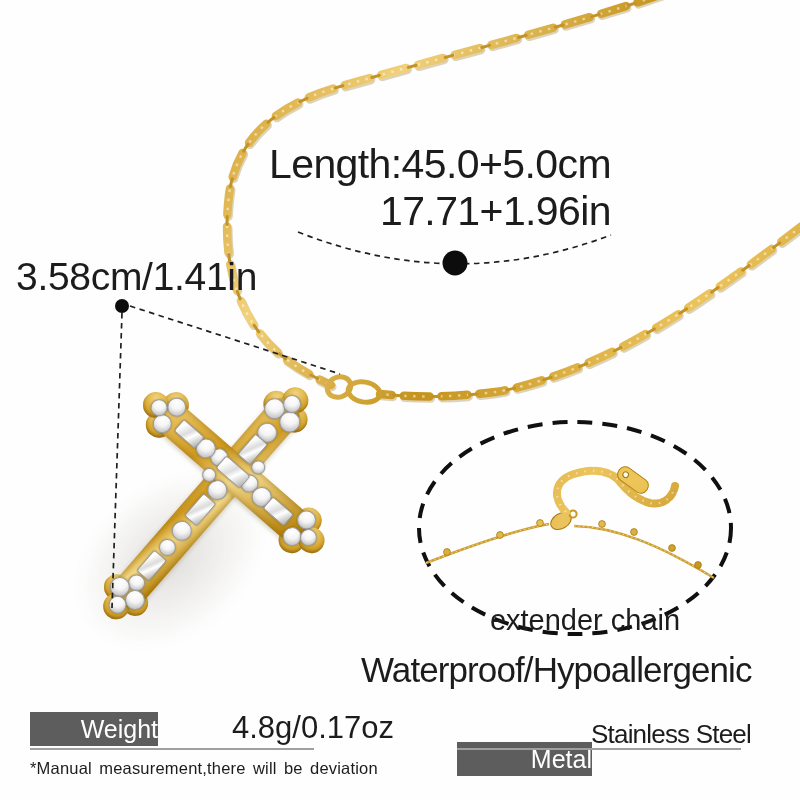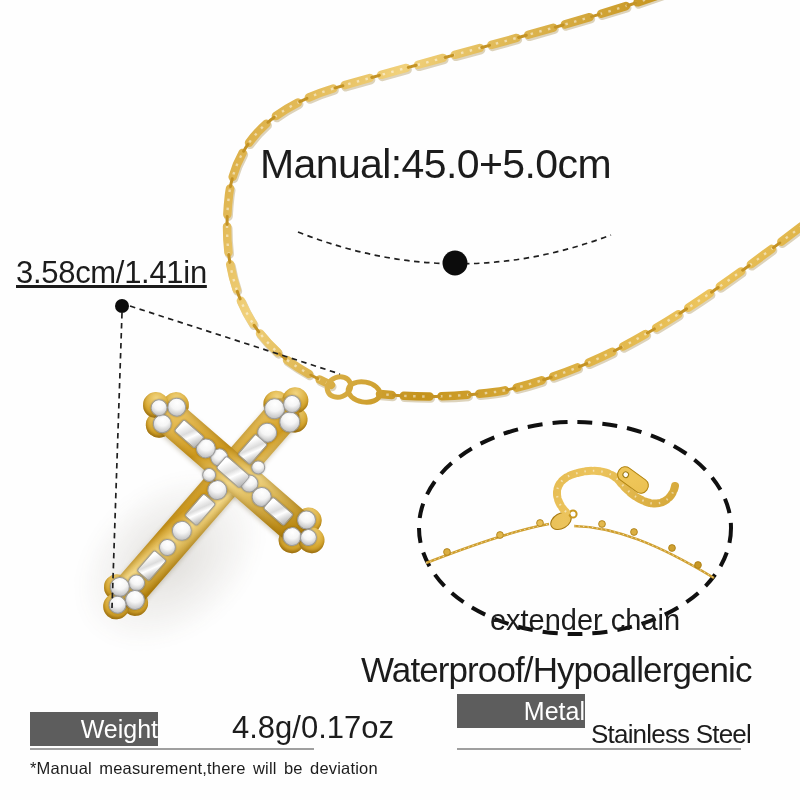--- a/index.html
+++ b/index.html
@@ -5,21 +5,21 @@
   html,body{margin:0;padding:0;background:#fff;}
   #stage{
     position:relative;width:800px;height:800px;overflow:hidden;
     background:#fefefe;color:#1c1c1c;
     font-family:"Liberation Sans","DejaVu Sans",sans-serif;
   }
   .abs{position:absolute;}
 
   
   .length-block{right:189px;top:141px;text-align:right;font-size:41px;line-height:47px;letter-spacing:-0.6px;z-index:4;}
-  .pendant-size{left:16px;top:255px;font-size:31px;letter-spacing:-0.3px;z-index:4;text-decoration:underline;}
+  .pendant-size{left:16px;top:255px;font-size:39px;letter-spacing:-0.3px;z-index:4;}
   .extender-label{left:585px;top:584px;transform:translateX(-50%);font-size:29px;z-index:4;white-space:nowrap;margin-top:20px;}
   .sku{left:26px;top:643px;font-size:41px;letter-spacing:-1px;z-index:4;}
   .feature{left:361px;top:650px;font-size:35px;letter-spacing:-0.9px;z-index:4;white-space:nowrap;}
   .disclaimer{left:30px;top:759px;font-size:16.5px;letter-spacing:0.2px;word-spacing:2.5px;z-index:4;}
 
   .spec-box{width:128px;height:34px;background:#5d5d5d;color:#fff;display:flex;align-items:center;justify-content:flex-end;font-size:25px;z-index:4;}
   .spec-value{font-size:31px;z-index:4;white-space:nowrap;}
   .spec-underline{height:2px;background:#9f9f9f;z-index:4;}
 
   
@@ -170,36 +170,37 @@
       <path d="M 566,512 C 552,498 554,480 574,474 C 596,467 612,472 620,482 C 628,492 638,500 650,503 C 663,506 673,497 675,486" fill="none" stroke="url(#goldGrad)" stroke-width="8" stroke-linecap="round" stroke-dasharray="5.5 3.2"></path>
       <path d="M 566,512 C 552,498 554,480 574,474 C 596,467 612,472 620,482 C 628,492 638,500 650,503 C 663,506 673,497 675,486" fill="none" stroke="#ffffff" stroke-width="2.2" stroke-dasharray="1.5 7" opacity="0.5"></path>
       <g transform="translate(633,480) rotate(36)">
         <rect x="-17" y="-7.5" width="34" height="15" rx="7" fill="url(#goldGrad)" stroke="#b0830f" stroke-width="1"></rect>
         <circle cx="-9" cy="0" r="2.8" fill="#fdfdfd" stroke="#9c7a10" stroke-width="1"></circle>
       </g>
     </g>
   </svg>
 
   <div class="abs length-block">
-    <div>Manual:45.0+5.0cm</div>
+    <div>Length:45.0+5.0cm</div>
+    <div>17.71+1.96in</div>
   </div>
 
   <div class="abs pendant-size">3.58cm/1.41in</div>
 
   <div class="abs extender-label">extender chain</div>
 
 
   <div class="abs feature">Waterproof/Hypoallergenic</div>
 
   <div class="abs spec-box" style="left:30px;top:712px;">
     <span>Weight</span>
   </div>
   <div class="abs spec-value" style="left:186px;top:710px;font-size:31px;margin-left:46px;">4.8g/0.17oz</div>
   <div class="abs spec-underline" style="left:30px;top:748px;width:284px;"></div>
 
-  <div class="abs spec-box" style="left:457px;top:694px;">
+  <div class="abs spec-box" style="left:457px;top:742px;padding-left:7px;">
     <span>Metal</span>
   </div>
   <div class="abs spec-value" style="left:591px;top:719px;font-size:26px;letter-spacing:-0.8px;">Stainless Steel</div>
   <div class="abs spec-underline" style="left:457px;top:748px;width:284px;"></div>
 
   <div class="abs disclaimer">*Manual measurement,there will be deviation</div>
 </div>
 
 </body></html>

